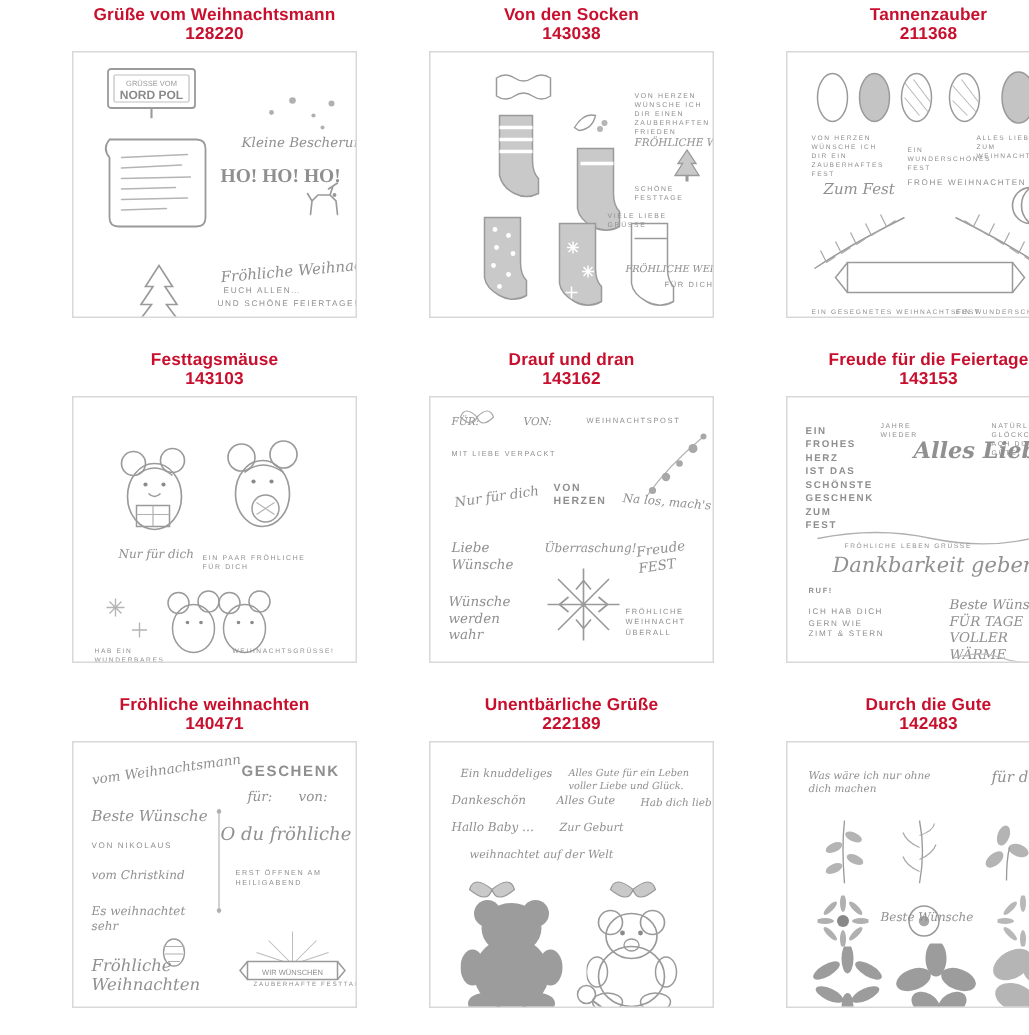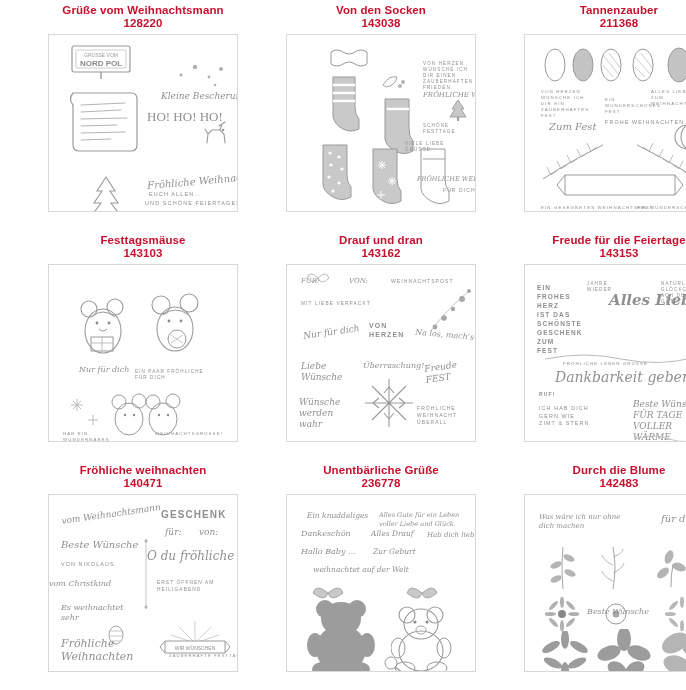--- a/index.html
+++ b/index.html
@@ -97,21 +97,21 @@
         <g stroke="#b4b4b4" stroke-width="1" stroke-linecap="round">
           <line x1="14" y1="18" x2="58" y2="16"></line>
           <line x1="14" y1="25" x2="54" y2="23"></line>
           <line x1="14" y1="32" x2="60" y2="31"></line>
           <line x1="14" y1="39" x2="50" y2="38"></line>
           <line x1="14" y1="46" x2="58" y2="45"></line>
           <line x1="14" y1="53" x2="44" y2="52"></line>
         </g>
       </svg>
 
-      <div class="abs serif" style="left:98px;top:74px;font-size:13px;font-weight:normal;">HO! HO! HO!</div>
+      <div class="abs serif" style="left:98px;top:74px;font-size:13px;font-weight:bold;">HO! HO! HO!</div>
 
       <div class="abs script" style="left:112px;top:56px;font-size:9px;">Kleine Bescherung</div>
 
       <svg class="shape" style="left:152px;top:86px;" width="30" height="26">
         <path d="M6 22 l1 -9 l4 -4 l8 0 l4 4 l1 9 M7 13 l-3 -5 M19 9 l2 -6 l-3 2 M21 3 l3 -2" fill="none" stroke="#9a9a9a" stroke-width="1.1" stroke-linecap="round"></path>
         <circle cx="22" cy="9" r="1.3" fill="#9a9a9a"></circle>
       </svg>
 
       <svg class="shape" style="left:126px;top:28px;" width="54" height="26">
         <g fill="#b0b0b0">
@@ -398,21 +398,21 @@
       <div class="num">140471</div>
     </div>
     <div class="plate">
       <div class="abs script rot-8" style="left:12px;top:14px;font-size:9px;">vom Weihnachtsmann</div>
       <div class="abs sans caps" style="left:112px;top:14px;font-size:10px;font-weight:bold;">GESCHENK</div>
       <div class="abs script" style="left:116px;top:32px;font-size:9px;">für:</div>
       <div class="abs script" style="left:150px;top:32px;font-size:9px;">von:</div>
       <div class="abs script" style="left:12px;top:44px;font-size:10px;">Beste Wünsche</div>
       <div class="abs script" style="left:98px;top:54px;font-size:12px;">O du fröhliche</div>
       <div class="abs sans caps" style="left:12px;top:66px;font-size:5.4px;">VON NIKOLAUS</div>
-      <div class="abs script" style="left:0;top:84px;font-size:8px;">vom Christkind</div>
+      <div class="abs script" style="left:12px;top:84px;font-size:8px;">vom Christkind</div>
       <div class="abs sans caps" style="left:108px;top:84px;font-size:4.8px;line-height:7px;width:60px;white-space:normal;">ERST ÖFFNEN AM HEILIGABEND</div>
       <div class="abs script" style="left:12px;top:108px;font-size:8px;line-height:10px;width:70px;white-space:normal;">Es weihnachtet sehr</div>
 
       <svg class="shape" style="left:94px;top:44px;" width="6" height="70">
         <line x1="3" y1="0" x2="3" y2="70" stroke="#bdbdbd" stroke-width="0.9"></line>
         <circle cx="3" cy="2" r="1.5" fill="#b0b0b0"></circle>
         <circle cx="3" cy="68" r="1.5" fill="#b0b0b0"></circle>
       </svg>
 
       <svg class="shape" style="left:56px;top:128px;" width="22" height="22">
@@ -429,27 +429,27 @@
         <text x="36" y="31" font-size="5" fill="#8f8f8f" text-anchor="middle" font-family="Liberation Sans">WIR WÜNSCHEN</text>
       </svg>
       <div class="abs script" style="left:12px;top:142px;font-size:11px;line-height:13px;width:86px;white-space:normal;">Fröhliche Weihnachten</div>
       <div class="abs sans caps" style="left:120px;top:158px;font-size:4.2px;">ZAUBERHAFTE Festtage</div>
     </div>
   </div>
 
   <div class="cell">
     <div class="cap">
       <div>Unentbärliche Grüße</div>
-      <div class="num">236778</div>
+      <div class="num">222189</div>
     </div>
     <div class="plate">
       <div class="abs script" style="left:20px;top:16px;font-size:7.5px;">Ein knuddeliges</div>
       <div class="abs script" style="left:14px;top:34px;font-size:8px;">Dankeschön</div>
       <div class="abs script" style="left:14px;top:52px;font-size:8px;">Hallo Baby …</div>
-      <div class="abs script" style="left:84px;top:34px;font-size:7.5px;">Alles Drauf</div>
+      <div class="abs script" style="left:84px;top:34px;font-size:7.5px;">Alles Gute</div>
       <div class="abs script" style="left:86px;top:52px;font-size:7.5px;">Zur Geburt</div>
       <div class="abs script" style="left:92px;top:16px;font-size:6.5px;line-height:9px;width:86px;white-space:normal;">Alles Gute für ein Leben voller Liebe und Glück.</div>
       <div class="abs script" style="left:140px;top:36px;font-size:7px;">Hab dich lieb.</div>
       <div class="abs script" style="left:26px;top:70px;font-size:7.5px;">weihnachtet auf der Welt</div>
 
       <svg class="shape" style="left:24px;top:88px;" width="34" height="20">
         <path d="M17 10 q-12 -10 -15 0 q12 10 15 0 q12 -10 15 0 q-12 10 -15 0" fill="#c9c9c9" stroke="#9a9a9a" stroke-width="0.8"></path>
       </svg>
       <svg class="shape" style="left:118px;top:88px;" width="34" height="20">
         <path d="M17 10 q-12 -10 -15 0 q12 10 15 0 q12 -10 15 0 q-12 10 -15 0" fill="#c9c9c9" stroke="#9a9a9a" stroke-width="0.8"></path>
@@ -482,21 +482,21 @@
 
       <svg class="shape" style="left:96px;top:160px;" width="24" height="20">
         <circle cx="8" cy="8" r="6" fill="none" stroke="#9a9a9a" stroke-width="1"></circle>
         <line x1="12" y1="12" x2="20" y2="18" stroke="#9a9a9a" stroke-width="1.4"></line>
       </svg>
     </div>
   </div>
 
   <div class="cell">
     <div class="cap">
-      <div>Durch die Blume</div>
+      <div>Durch die Gute</div>
       <div class="num">142483</div>
     </div>
     <div class="plate">
       <div class="abs script" style="left:14px;top:18px;font-size:7px;line-height:9px;width:96px;white-space:normal;">Was wäre ich nur ohne dich machen</div>
       <div class="abs script" style="left:136px;top:18px;font-size:10px;line-height:12px;width:44px;white-space:normal;">für dich</div>
 
       <svg class="shape" style="left:18px;top:48px;" width="40" height="46">
         <path d="M20 46 q-2 -24 0 -42" stroke="#9a9a9a" stroke-width="0.9" fill="none"></path>
         <g fill="#b4b4b4">
           <ellipse cx="13" cy="36" rx="6" ry="3" transform="rotate(-25 13 36)"></ellipse>

